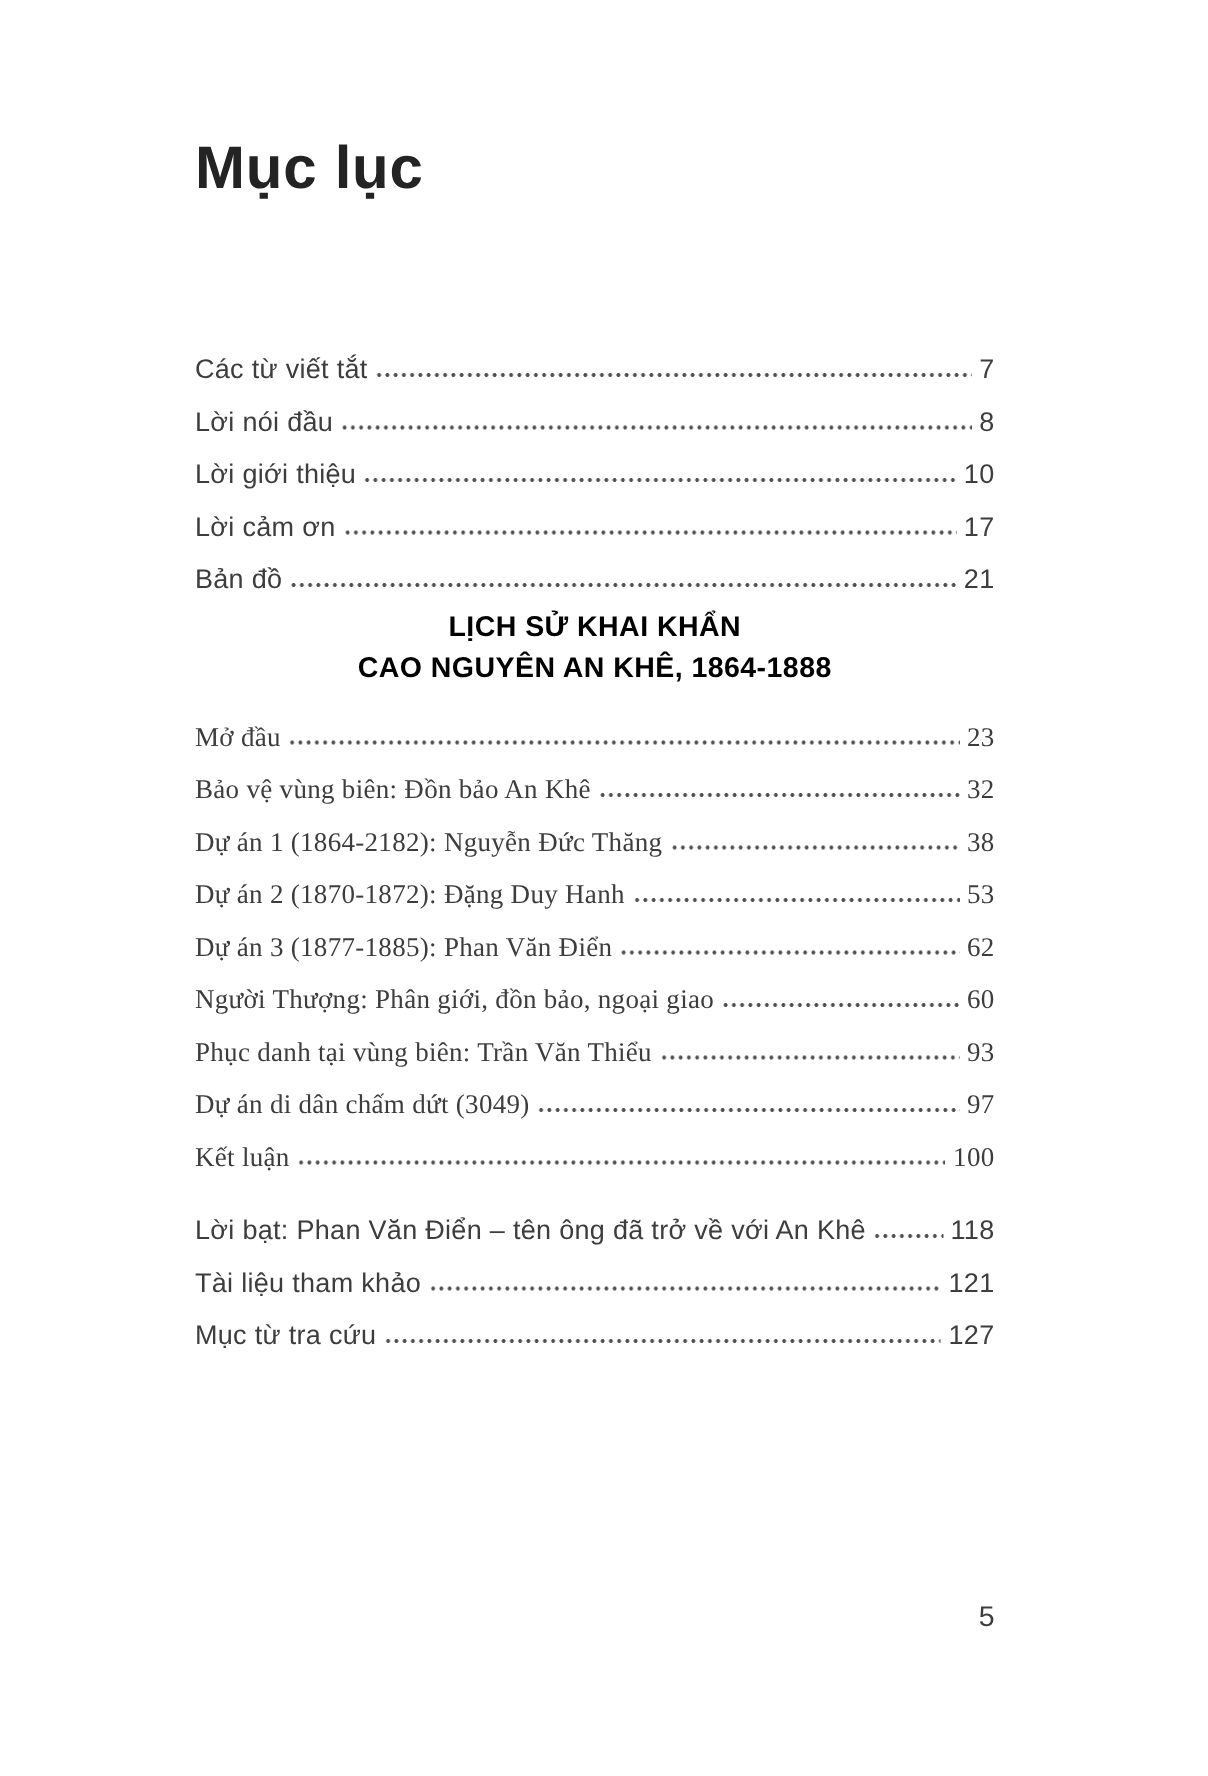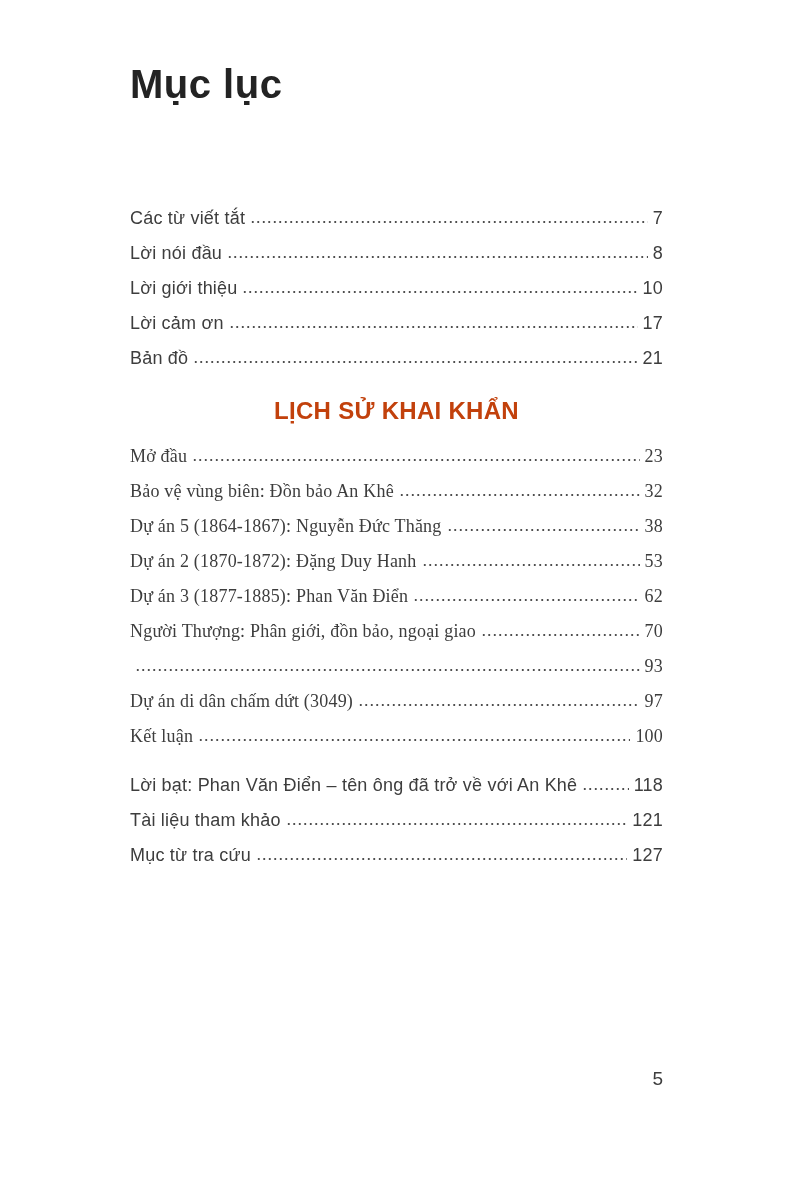--- a/index.html
+++ b/index.html
@@ -12,21 +12,21 @@
     height: 1184px;
     position: relative;
     font-family: "Liberation Sans", "DejaVu Sans", sans-serif;
     color: #3d3d3d;
     overflow: hidden;
   }
   .page {
     position: relative;
     width: 533px;
     margin-left: 130px;
-    padding-top: 60px;
+    padding-top: 88px;
     box-sizing: border-box;
   }
   .title {
     margin: 0;
     font-size: 40px;
     line-height: 48px;
     font-weight: 700;
     letter-spacing: 0.5px;
     color: #232323;
   }
@@ -56,27 +56,27 @@
     background-size: 5.5px 4px;
     background-repeat: repeat-x;
     background-position: left bottom;
   }
   .toc-row .p {
     white-space: nowrap;
     line-height: 1.25;
     color: #3d3d3d;
   }
   .section-heading {
-    margin-top: 28px;
+    margin-top: 8px;
     text-align: center;
     font-weight: 700;
-    font-size: 24px;
+    font-size: 19px;
     line-height: 27px;
     letter-spacing: 0.3px;
-    color: #c2410c;
+    color: #000000;
   }
   .folio {
     position: absolute;
     top: 1068px;
     left: 130px;
     width: 533px;
     text-align: right;
     font-size: 19px;
     color: #3d3d3d;
   }
@@ -111,54 +111,56 @@
     </div>
     <div class="toc-row">
       <span class="t">Bản đồ</span>
       <span class="leader"></span>
       <span class="p">21</span>
     </div>
   </div>
 
   <div class="section-heading">
     <div>LỊCH SỬ KHAI KHẨN</div>
+    <div>CAO NGUYÊN AN KHÊ, 1864-1888</div>
   </div>
 
   <div class="toc-group section-list">
     <div class="toc-row">
       <span class="t">Mở đầu</span>
       <span class="leader"></span>
       <span class="p">23</span>
     </div>
     <div class="toc-row">
       <span class="t">Bảo vệ vùng biên: Đồn bảo An Khê</span>
       <span class="leader"></span>
       <span class="p">32</span>
     </div>
     <div class="toc-row">
-      <span class="t">Dự án 5 (1864-1867): Nguyễn Đức Thăng</span>
+      <span class="t">Dự án 1 (1864-2182): Nguyễn Đức Thăng</span>
       <span class="leader"></span>
       <span class="p">38</span>
     </div>
     <div class="toc-row">
       <span class="t">Dự án 2 (1870-1872): Đặng Duy Hanh</span>
       <span class="leader"></span>
       <span class="p">53</span>
     </div>
     <div class="toc-row">
       <span class="t">Dự án 3 (1877-1885): Phan Văn Điển</span>
       <span class="leader"></span>
       <span class="p">62</span>
     </div>
     <div class="toc-row">
       <span class="t">Người Thượng: Phân giới, đồn bảo, ngoại giao</span>
       <span class="leader"></span>
-      <span class="p">70</span>
+      <span class="p">60</span>
     </div>
     <div class="toc-row">
+      <span class="t">Phục danh tại vùng biên: Trần Văn Thiểu</span>
       <span class="leader"></span>
       <span class="p">93</span>
     </div>
     <div class="toc-row">
       <span class="t">Dự án di dân chấm dứt (3049)</span>
       <span class="leader"></span>
       <span class="p">97</span>
     </div>
     <div class="toc-row">
       <span class="t">Kết luận</span>

